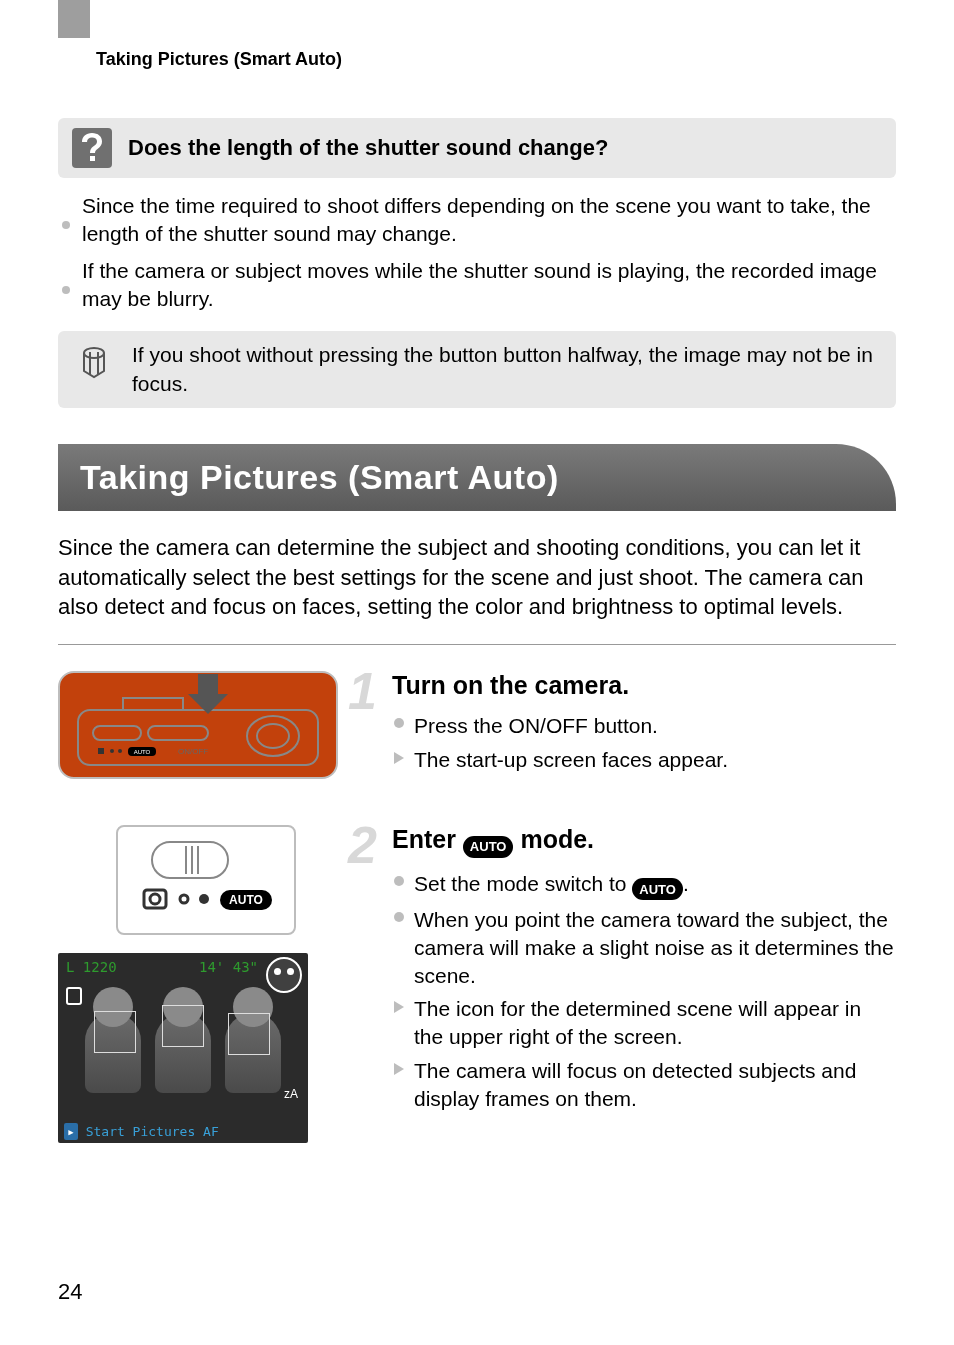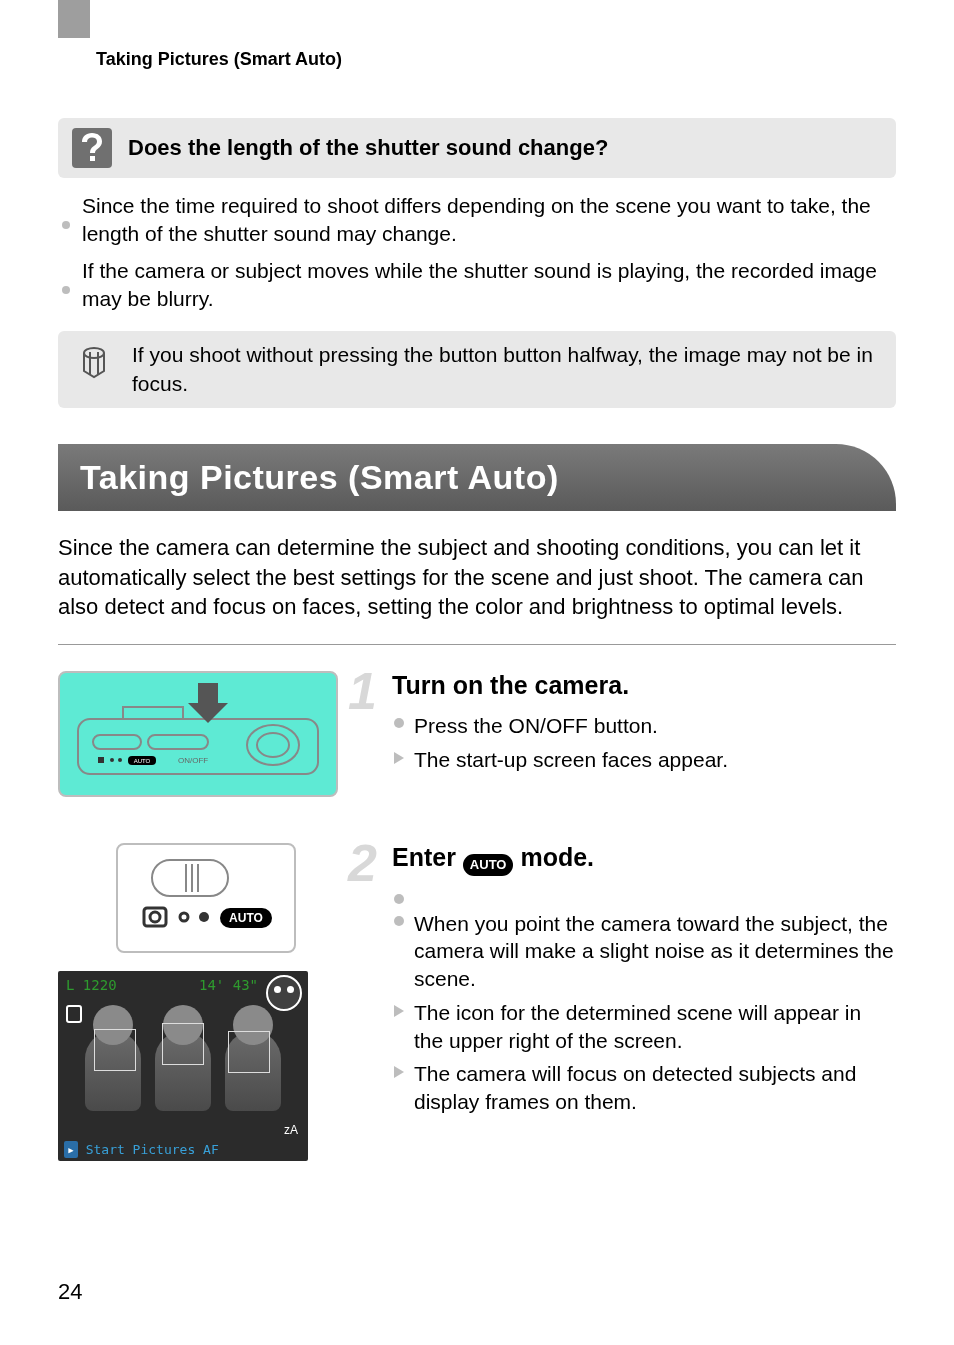--- a/index.html
+++ b/index.html
@@ -26,36 +26,36 @@
   .title-bg { background: linear-gradient(to bottom, #7a7a7a 0%, #5a5a5a 100%); border-radius: 0 60px 0 0; padding: 14px 30px 14px 22px; }
   .title-text { color: #fff; font-weight: 900; font-size: 34px; letter-spacing: 0.5px; }
 
   .intro { font-size: 22px; line-height: 1.35; margin-top: 22px; }
   .divider { border: none; border-top: 1px solid #999; margin-top: 22px; }
 
   .step-row { display: flex; margin-top: 26px; align-items: flex-start; }
   .left-col { width: 296px; flex-shrink: 0; }
   .right-col { flex: 1; position: relative; padding-left: 8px; }
 
-  .illus-box { width: 280px; height: 126px; border: 2px solid #bdbdbd; border-radius: 8px; background: #5eead4; display:flex; align-items:center; justify-content:center; margin-bottom: 28px; overflow: hidden; }
+  .illus-box { width: 280px; height: 108px; border: 2px solid #bdbdbd; border-radius: 16px; background: #c2410c; display:flex; align-items:center; justify-content:center; margin-bottom: 28px; overflow: hidden; }
   .illus-small { width: 180px; height: 110px; border: 2px solid #bdbdbd; border-radius: 8px; background:#fff; margin: 0 auto 18px; display:flex; align-items:center; justify-content:center; overflow: hidden; }
 
   .screenshot { width: 250px; height: 190px; background: #2b2b2b; border-radius: 2px; position: relative; overflow: hidden; text-align: right; }
   .scr-top { position:absolute; top:6px; left:8px; color:#2e9b2e; font-size:14px; font-family: monospace; }
   .scr-top2 { position:absolute; top:6px; right:50px; color:#2e9b2e; font-size:14px; font-family: monospace; }
   .scr-icon-face { position:absolute; top:4px; right:6px; width:36px; height:36px; border:2px solid #fff; border-radius:50%; background: rgba(255,255,255,0.1); }
   .scr-icon-face::before { content:""; position:absolute; left:6px; top:9px; width:7px; height:7px; background:#fff; border-radius:50%; }
   .scr-icon-face::after { content:""; position:absolute; right:6px; top:9px; width:7px; height:7px; background:#fff; border-radius:50%; }
   .scr-lock { position:absolute; top:34px; left:8px; width:16px; height:18px; border:2px solid #fff; border-radius:3px; }
   .scr-people { position:absolute; top:50px; left:20px; right:20px; bottom:40px; display:flex; justify-content:space-around; align-items:center; }
   .person { width:56px; height:80px; background: linear-gradient(#6b6b6b,#4a4a4a); border-radius: 28px 28px 8px 8px; position: relative; }
   .person::before { content:""; position:absolute; top:-26px; left:50%; transform:translateX(-50%); width:40px; height:40px; background:#8a8a8a; border-radius:50%; }
   .scr-frame { position:absolute; border:1px solid #ddd; width:42px; height:42px; }
   .scr-bottom { position:absolute; bottom:4px; left:6px; color:#38a0d8; font-size:13px; font-family: monospace; }
-  .scr-za { position:absolute; bottom:24px; right:10px; color:#fff; font-size:12px; }
+  .scr-za { position:absolute; bottom:42px; right:10px; color:#fff; font-size:12px; }
 
   .step-number { position: absolute; left: -6px; top: -10px; font-size: 52px; font-weight: 900; font-style: italic; color: #d8d8d8; z-index: 0; }
   .step-title { font-size: 25px; font-weight: bold; position: relative; z-index: 1; padding-left: 30px; margin-bottom: 12px; }
   .step-line { display:flex; align-items:flex-start; margin-bottom: 6px; padding-left: 30px; }
   .step-line .marker { width: 14px; flex-shrink:0; display:flex; align-items:center; justify-content:center; margin-top:6px; margin-right: 8px; }
   .circle-marker { width:10px; height:10px; border-radius:50%; background:#bdbdbd; }
   .tri-marker svg { display:block; }
   .step-text { font-size:21px; line-height:1.32; }
 
   .auto-glyph { display:inline-flex; align-items:center; justify-content:center; background:#000; color:#fff; border-radius:12px; padding: 0 7px; height:22px; font-size:13px; font-weight:bold; vertical-align: -3px; }
@@ -199,20 +199,23 @@
     </div>
     <div class="right-col">
       <div class="step-number">2</div>
       <div class="step-title">
         <span>Enter </span><span class="auto-glyph">AUTO</span><span> mode.</span>
       </div>
       <div class="step-line">
         <div class="marker">
             <div class="circle-marker"></div>
           </div>
+        <div class="step-text">
+          <span>Set the mode switch to </span><span class="auto-glyph">AUTO</span><span>.</span>
+        </div>
       </div>
       <div class="step-line">
         <div class="marker">
             <div class="circle-marker"></div>
           </div>
         <div class="step-text">When you point the camera toward the subject, the camera will make a slight noise as it determines the scene.</div>
       </div>
       <div class="step-line">
         <div class="marker tri-marker">
             <svg width="10" height="12">

